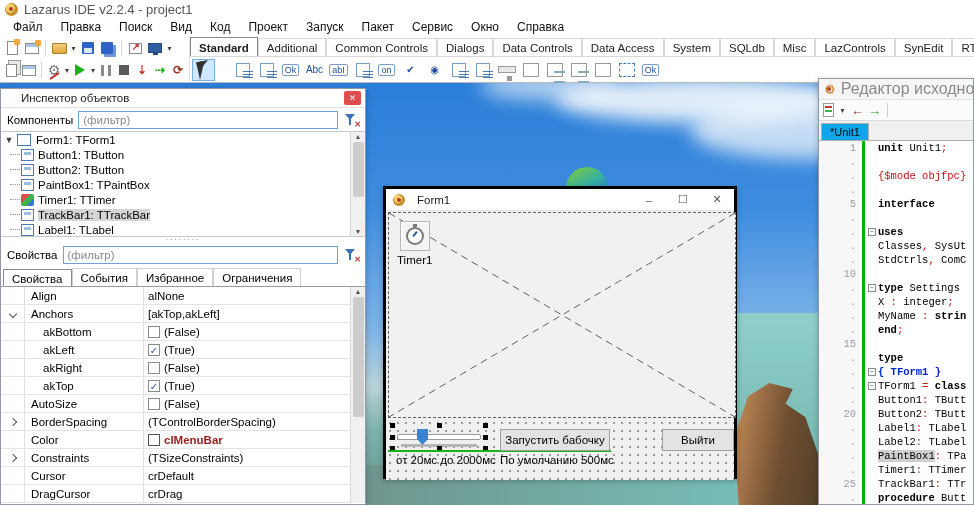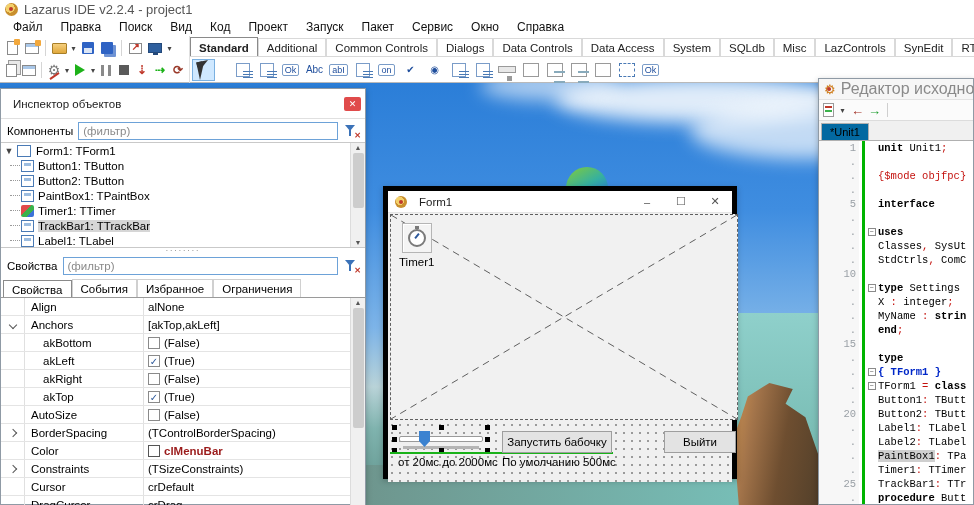--- a/index.html
+++ b/index.html
@@ -82,21 +82,21 @@
      background:repeating-linear-gradient(#4a7ab5 0 1px, transparent 1px 3px); }
   .gl-scroll { width:18px; height:7px; border:1px solid #9a9a9a; background:#e8e8e8; }
   .gl-scroll:after { content:""; position:absolute; left:8px; top:9px; width:5px; height:5px; background:#9a9a9a; }
   .cursor-arrow { width:0; height:0; border-left:6px solid #333; border-right:6px solid transparent; border-bottom:13px solid transparent; border-top:5px solid #333; transform:rotate(-12deg); }
 
   
   .win { position:absolute; background:#fff; border:1px solid #8f9aa5; box-shadow:0 2px 6px rgba(0,0,0,.25); z-index:10; }
 
   
   .oi { left:0; top:88px; width:366px; height:417px; }
-  .oi-title { display:flex; align-items:center; height:30px; padding:0 4px 0 12px; border-bottom:1px solid #e0e0e0; }
+  .oi-title { display:flex; align-items:center; height:19px; padding:0 4px 0 20px; border-bottom:1px solid #e0e0e0; }
   .oi-title .t { flex:1; font-size:11.5px; color:#222; }
   .btn-close { width:17px; height:14px; background:#e04b4b; color:#fff; font-size:9px; line-height:14px; text-align:center; border-radius:2px; }
   .filter-row { display:flex; align-items:center; height:23px; padding:0 4px 0 6px; gap:5px; }
   .filter-row label { font-size:11.5px; }
   .filter-row input { flex:1; height:18px; border:1px solid #6da2d8; padding:0 4px; font-size:11.5px; font-family:"Liberation Sans",sans-serif; color:#333; }
   .filter-row input::placeholder { color:#8a8a8a; }
   .funnel { width:18px; height:18px; position:relative; }
   .funnel:before { content:""; position:absolute; left:2px; top:3px; border-top:6px solid #3b72b8; border-left:5px solid transparent; border-right:5px solid transparent; }
   .funnel:after { content:"✕"; position:absolute; right:0; bottom:0; color:#c0392b; font-size:8px; font-weight:bold; }
   .funnel .stem { position:absolute; left:6px; top:8px; width:2px; height:6px; background:#3b72b8; }
@@ -124,21 +124,21 @@
   .chev { width:6px; height:6px; border-right:1.5px solid #555; border-bottom:1.5px solid #555; }
   .chev.right { transform:rotate(-45deg); }
   .chev.down { transform:rotate(45deg); }
   .pname { width:119px; height:100%; display:flex; align-items:center; flex:none; border-right:1px solid #e0e0e0; overflow:hidden; white-space:nowrap; }
   .pval { flex:1; height:100%; display:flex; align-items:center; padding-left:4px; gap:4px; overflow:hidden; white-space:nowrap; padding-right:16px; }
   .cb { width:12px; height:12px; border:1px solid #8a8a8a; background:#fff; font-size:10px; line-height:11px; text-align:center; color:#2b579a; flex:none; }
   .swatch { width:12px; height:12px; border:1px solid #555; background:#fff; flex:none; }
   .val-red { color:#9b1b1b; font-weight:bold; }
 
   
-  .formwin { left:383px; top:186px; width:354px; height:293px; border:5px solid #000000; }
+  .formwin { left:383px; top:186px; width:354px; height:293px; border:3px solid #000000; }
   .form-title { display:flex; align-items:center; height:22px; padding-left:7px; background:#fff; border-bottom:1px solid #e6e6e6; }
   .form-title .t { flex:1; font-size:11.5px; color:#222; margin-left:6px; }
   .cap-btn { width:34px; text-align:center; color:#555; font-size:11px; }
   .form-client { position:relative; height:269px; background:#f0f0f0;
      background-image:radial-gradient(#9a9a9a 0.8px, transparent 0.9px); background-size:8px 8px; }
   .paintbox { position:absolute; left:2px; top:1px; width:348px; height:206px; background:#f1f1f1; border:1px dashed #606060; }
   .timer-box { position:absolute; left:14px; top:10px; width:30px; height:30px; background:#f4f4f4; border:1px solid #b5b5b5; box-shadow:inset 1px 1px 0 #fff; display:flex; align-items:center; justify-content:center; }
   .timer-caption { position:absolute; left:11px; top:43px; font-size:11.5px; }
   .trackbar { position:absolute; left:7px; top:215px; width:92px; height:22px; }
   .tb-channel { position:absolute; left:4px; top:8px; width:84px; height:6px; background:#fff; border:1px solid #9a9a9a; border-radius:2px; }
@@ -164,21 +164,21 @@
   .ed-gear { color:#d08020; font-size:13px; position:relative; }
   .ed-gear:after { content:""; position:absolute; left:3px; top:5px; width:4px; height:4px; background:#c0392b; border-radius:50%; }
   .ed-toolbar { display:flex; align-items:center; height:22px; background:#fbfbfb; border-top:1px solid #e3e3e3; border-bottom:1px solid #dcdcdc; padding-left:4px; gap:4px; }
   .ed-unit-ic { width:11px; height:14px; background:#fff; border:1px solid #9a9a9a; position:relative; }
   .ed-unit-ic:before { content:""; position:absolute; left:1px; top:2px; width:7px; height:2px; background:#c0392b; }
   .ed-unit-ic:after { content:""; position:absolute; left:1px; top:6px; width:7px; height:2px; background:#3bb24b; }
   .arr-back { color:#a02c21; font-weight:bold; font-size:13px; }
   .arr-fwd { color:#1e9e2e; font-weight:bold; font-size:13px; }
   .ed-sep { width:1px; height:14px; background:#cfcfcf; margin-left:2px; }
   .ed-tabs { display:flex; height:19px; align-items:flex-end; padding-left:2px; background:#f0f0f0; }
-  .ed-tab { padding:2px 8px; background:#0369a1; border:1px solid #b0b0b0; border-bottom:none; font-size:11px; }
+  .ed-tab { padding:2px 8px; background:#0ea5e9; border:1px solid #b0b0b0; border-bottom:none; font-size:11px; }
   .code { position:relative; background:#fff; height:364px; border-top:1px solid #b0b0b0; overflow:hidden;
      font-family:"Liberation Mono","DejaVu Sans Mono",monospace; font-size:10.5px; }
   .code-line { display:flex; height:14px; align-items:center; }
   .gut { width:40px; text-align:right; padding-right:3px; color:#9aa0a6; background:#f7f7f7; height:100%; line-height:14px; flex:none; }
   .chbar { width:3px; height:100%; background:#00b400; margin-left:3px; flex:none; }
   .foldcol { width:13px; flex:none; display:flex; align-items:center; justify-content:center; }
   .fold-box { width:8px; height:8px; border:1px solid #8a8a8a; background:#fff; font-size:7px; line-height:6px; text-align:center; color:#555; }
   .ctext { white-space:pre; flex:1; }
   .kw { font-weight:bold; color:#000; }
   .sym { color:#c4120e; }

